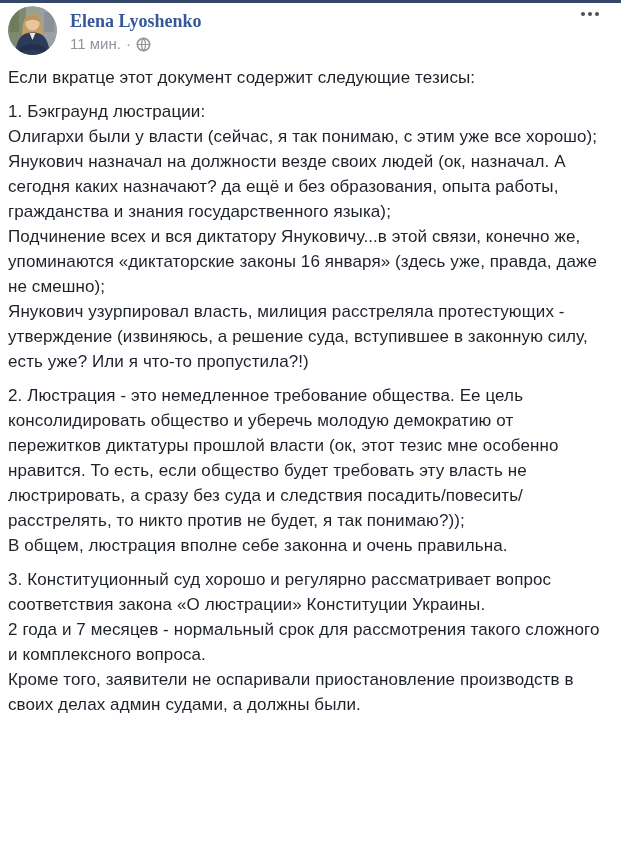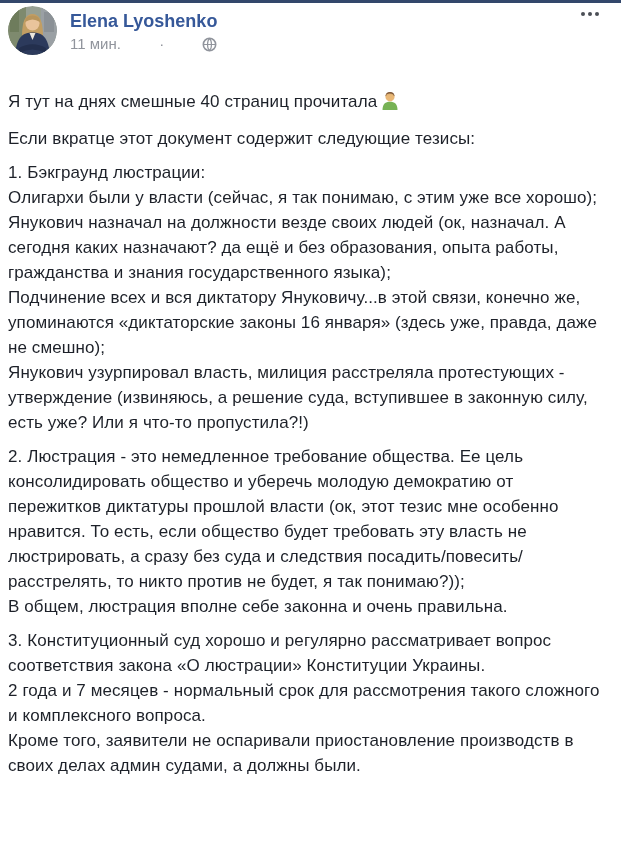--- a/index.html
+++ b/index.html
@@ -41,30 +41,30 @@
     margin-left: 13px;
     padding-top: 4px;
   }
   .author {
     font-size: 18px;
     font-weight: bold;
     color: #365899;
     text-decoration: none;
     line-height: 22px;
     cursor: pointer;
+    font-family: Liberation Serif, serif;
   }
   .meta {
     margin-top: 3px;
     font-size: 15px;
     color: #90949c;
     display: flex;
     align-items: center;
     gap: 5px;
     line-height: 18px;
-    justify-content: space-between;
   }
   .meta a {
     color: #90949c;
     text-decoration: none;
     cursor: pointer;
   }
   .globe { display: inline-flex; align-items: center; }
   .options-btn {
     position: absolute;
     top: 5px;
@@ -147,28 +147,20 @@
     </div>
 
     <button class="options-btn" aria-label="options">
       <span class="dot"></span>
       <span class="dot"></span>
       <span class="dot"></span>
     </button>
   </header>
 
   <div class="post-body">
-    <p><span>Я тут на днях смешные 40 страниц прочитала</span><span class="emoji">
-      <svg width="20" height="20" viewBox="0 0 20 20">
-        <path d="M2.5 20 C2.5 14 5.5 11.8 10 11.8 C14.5 11.8 17.5 14 17.5 20 Z" fill="#77b255"></path>
-        <circle cx="10" cy="6.8" r="4.6" fill="#e9b877"></circle>
-        <path d="M5.4 6.2 Q5.8 1.9 10 1.9 Q14.2 1.9 14.6 6.2 Q12.6 4.2 10 4.2 Q7.4 4.2 5.4 6.2 Z" fill="#7a5538"></path>
-        <path d="M6.2 4.6 Q10 2.4 13.6 4.8 L13.2 6.4 Q10 4.6 6.6 6 Z" fill="#e9b877" opacity="0.85"></path>
-      </svg>
-    </span></p>
     <p>Если вкратце этот документ содержит следующие тезисы:</p>
     <p>1. Бэкграунд люстрации:
 Олигархи были у власти (сейчас, я так понимаю, с этим уже все хорошо);
 Янукович назначал на должности везде своих людей (ок, назначал. А сегодня каких назначают? да ещё и без образования, опыта работы, гражданства и знания государственного языка);
 Подчинение всех и вся диктатору Януковичу...в этой связи, конечно же, упоминаются «диктаторские законы 16 января» (здесь уже, правда, даже не смешно);
 Янукович узурпировал власть, милиция расстреляла протестующих - утверждение (извиняюсь, а решение суда, вступившее в законную силу, есть уже? Или я что-то пропустила?!)</p>
     <p>2. Люстрация - это немедленное требование общества. Ее цель консолидировать общество и уберечь молодую демократию от пережитков диктатуры прошлой власти (ок, этот тезис мне особенно нравится. То есть, если общество будет требовать эту власть не люстрировать, а сразу без суда и следствия посадить/повесить/расстрелять, то никто против не будет, я так понимаю?));
 В общем, люстрация вполне себе законна и очень правильна.</p>
     <p>3. Конституционный суд хорошо и регулярно рассматривает вопрос соответствия закона «О люстрации» Конституции Украины.
 2 года и 7 месяцев - нормальный срок для рассмотрения такого сложного и комплексного вопроса.

